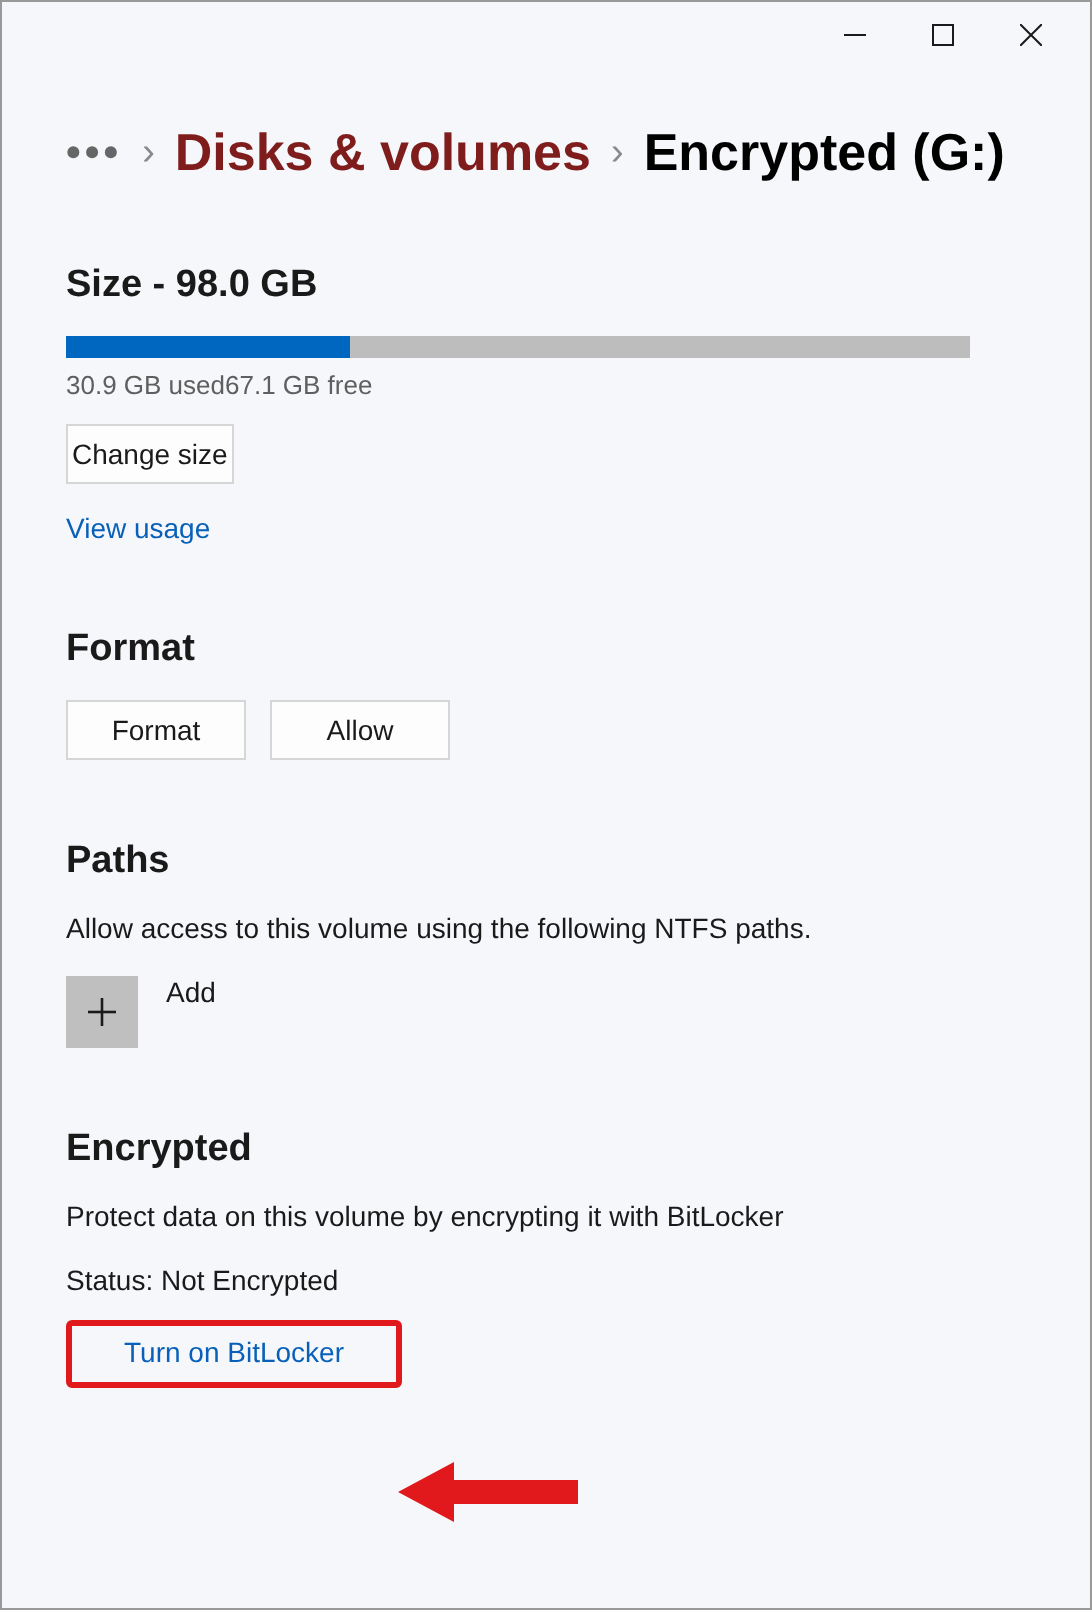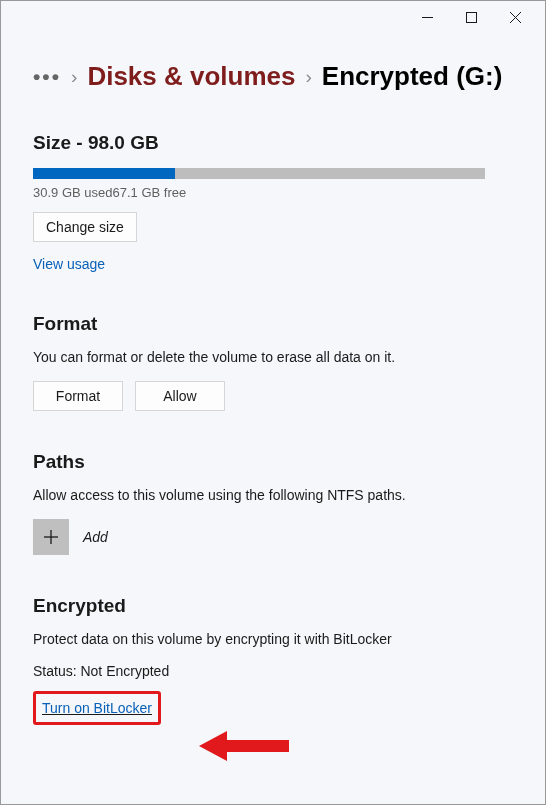--- a/index.html
+++ b/index.html
@@ -74,21 +74,21 @@
     .usage-row {
       display: flex;
       width: 452px;
       font-size: 13px;
       color: #5f5f5f;
       margin-bottom: 12px;
     }
     .btn {
       background: #fdfdfd;
       border: 1px solid #d6d6d6;
-      padding: 6px 12px;
+      padding: 6px 2px;
       font-size: 14px;
       font-family: inherit;
       cursor: pointer;
       color: #1a1a1a;
     }
     .btn-row { display: flex; gap: 12px; }
     .link {
       color: #0860b8;
       font-size: 14px;
       cursor: pointer;
@@ -96,41 +96,38 @@
       margin-top: 14px;
     }
     .desc {
       font-size: 14px;
       color: #1a1a1a;
       margin-bottom: 16px;
     }
     .status-text { font-size: 14px; margin-bottom: 12px; }
     .add-row {
       display: flex;
-      align-items: center;
       gap: 14px;
       cursor: pointer;
-      font-style: italic;
     }
     .add-icon-box {
       width: 36px;
       height: 36px;
       background: #bfbfbf;
       display: flex;
       align-items: center;
       justify-content: center;
     }
     .add-icon-box svg { stroke: #1a1a1a; stroke-width: 1.3; }
     .add-label { font-size: 14px; }
     .highlight-box {
       border: 3px solid #e1191c;
       border-radius: 3px;
       display: inline-block;
-      padding: 5px 6px;
-      text-decoration: underline;
+      padding: 5px 26px;
     }
     .bitlocker-link {
       color: #0860b8;
       font-size: 14px;
       cursor: pointer;
     }
     .arrow-annot {
       position: absolute;
       left: 198px;
       bottom: 40px;
@@ -180,21 +177,20 @@
       <span>67.1 GB free</span>
     </div>
     <button class="btn">Change size</button>
     <div>
       <span class="link">View usage</span>
     </div>
   </div>
 
   <div class="section">
     <h2 class="section-title">Format</h2>
-    <p class="desc">You can format or delete the volume to erase all data on it.</p>
     <div class="btn-row">
       <button class="btn" style="min-width:90px">Format</button>
       <button class="btn" style="min-width:90px">Allow</button>
     </div>
   </div>
 
   <div class="section">
     <h2 class="section-title">Paths</h2>
     <p class="desc">Allow access to this volume using the following NTFS paths.</p>
     <div class="add-row">

